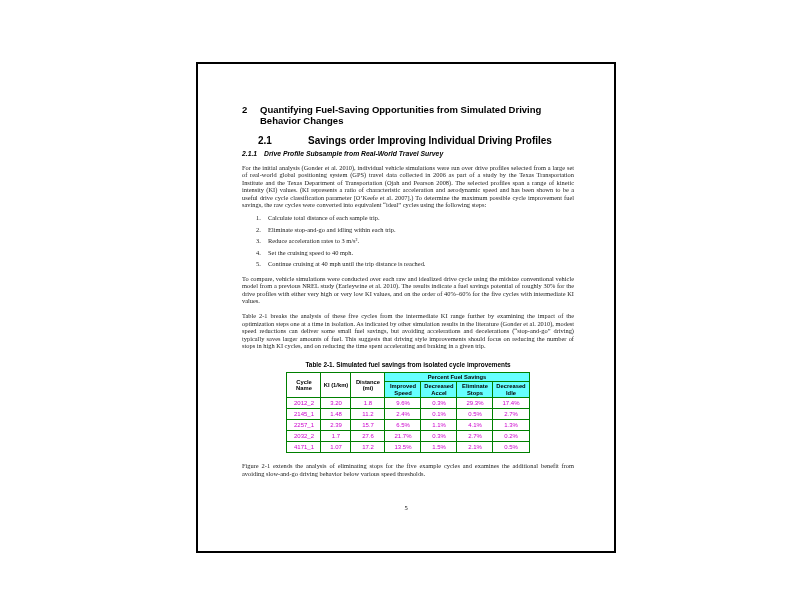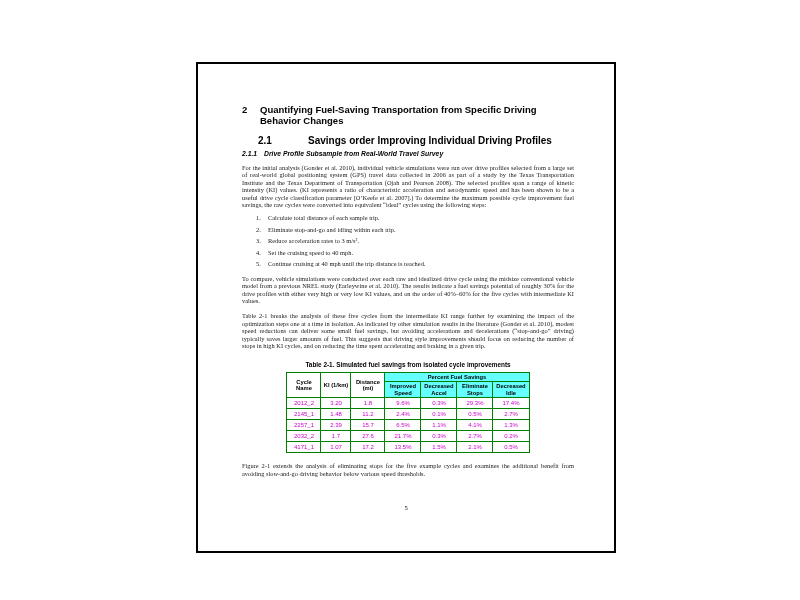--- a/index.html
+++ b/index.html
@@ -51,21 +51,21 @@
         text-align:center; font-size:6.5px; color:#000; }
 </style>
 </head>
 <body>
 
 <div class="page">
   <div class="content">
 
     <h1 class="h1">
       <span class="num">2</span>
-      <span>Quantifying Fuel-Saving Transportation from Specific Driving Behavior Changes</span>
+      <span>Quantifying Fuel-Saving Opportunities from Simulated Driving Behavior Changes</span>
     </h1>
 
     <h2 class="h2">
       <span class="num">2.1</span>
       <span>Savings order Improving Individual Driving Profiles</span>
     </h2>
 
     <h3 class="h3">
       <span class="num">2.1.1</span>
       <span>Drive Profile Subsample from Real-World Travel Survey</span>

